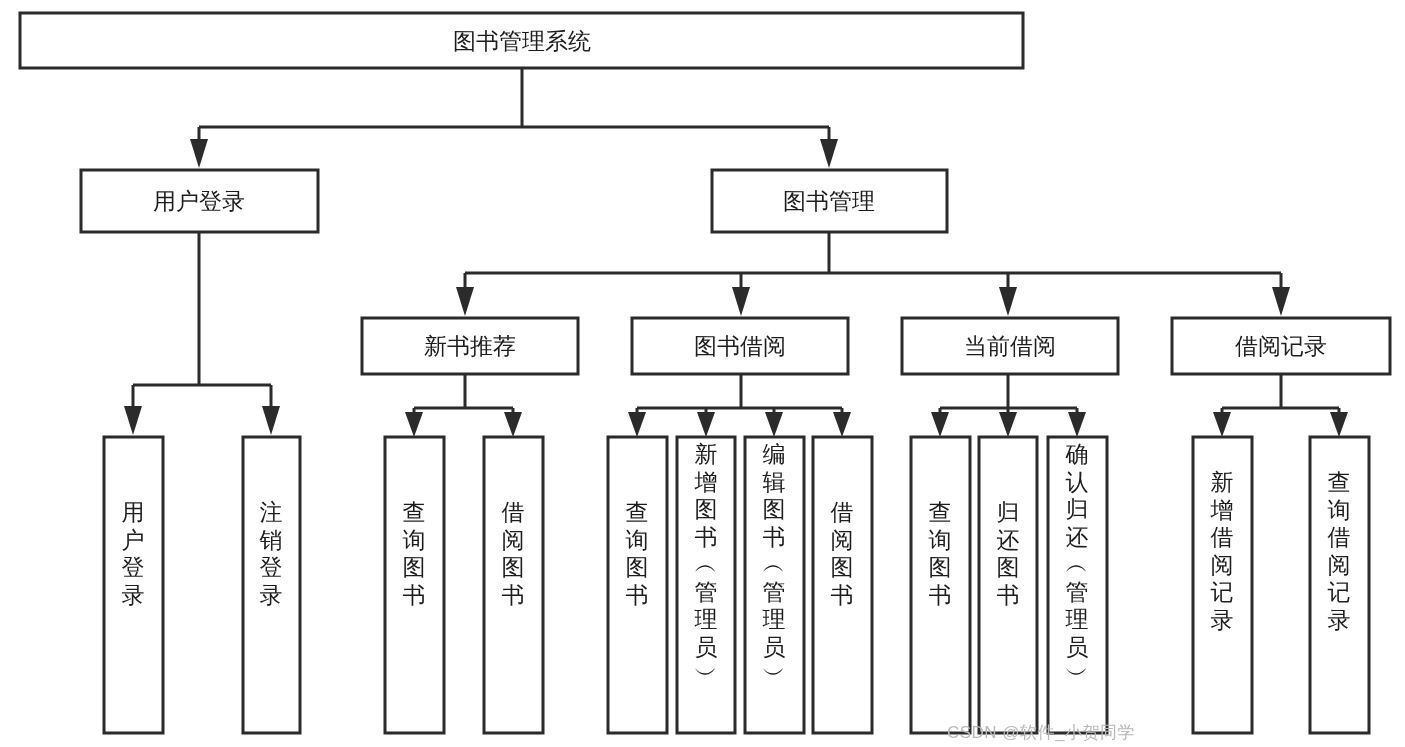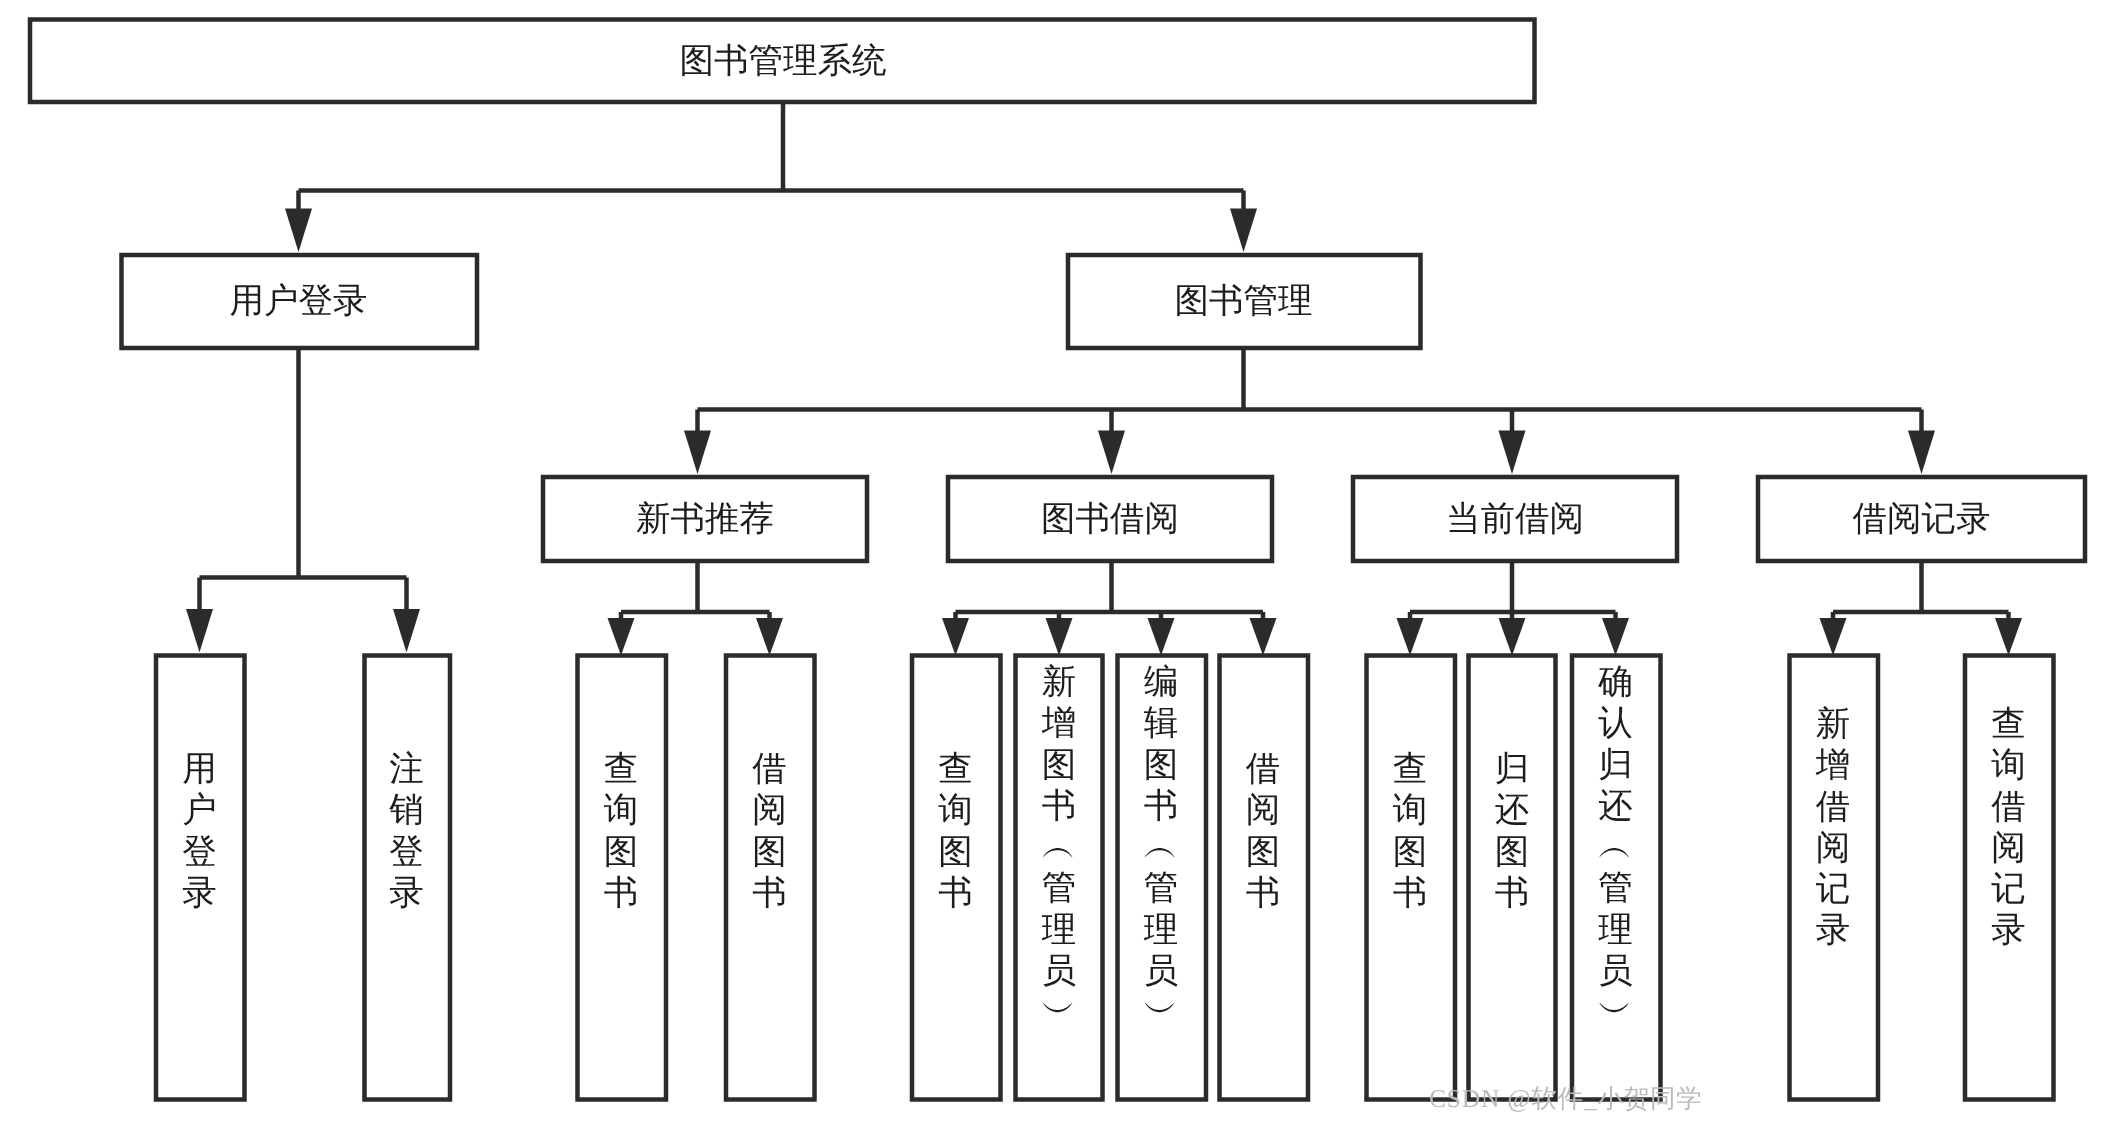--- a/index.html
+++ b/index.html
@@ -53,21 +53,21 @@
   .node-label-vertical {
     fill: #1d1d1d;
     font-family: "DejaVu Sans", "Liberation Sans", sans-serif;
     font-size: 23px;
     text-anchor: middle;
   }
   .watermark-text {
     position: absolute;
     right: 6px;
     bottom: 3px;
-    font-family: Liberation Serif, serif;
+    font-family: Liberation Sans, sans-serif;
     font-size: 17px;
     color: #b9b9b9;
     white-space: nowrap;
     letter-spacing: 0.5px;
     pointer-events: none;
   }
 </style>
 </head>
 <body>
 

